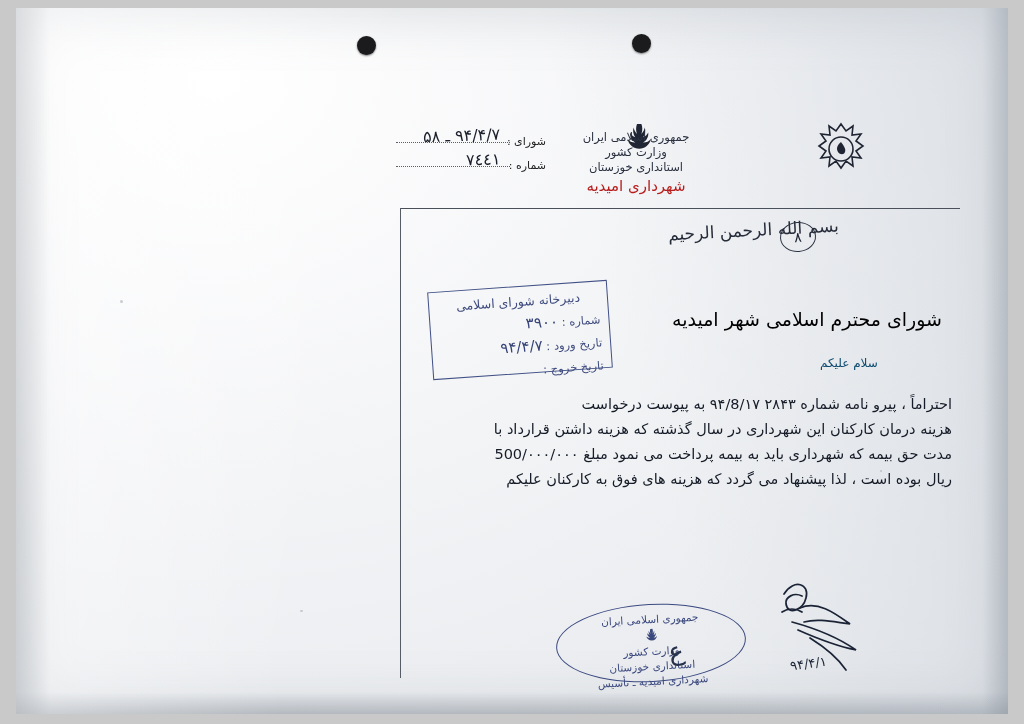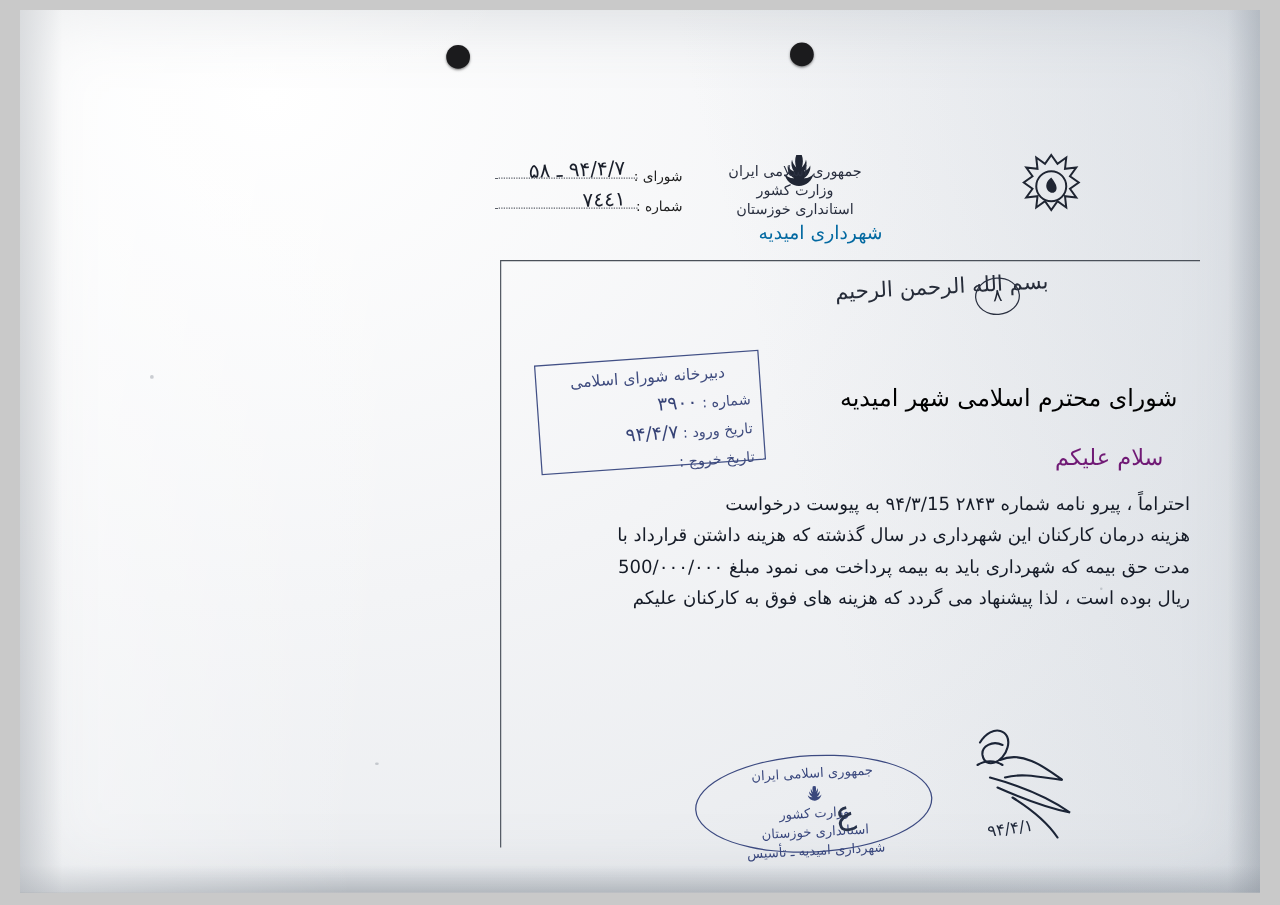--- a/index.html
+++ b/index.html
@@ -79,22 +79,21 @@
     width: 140px;
     text-align: center;
     line-height: 15px;
     font-size: 11.5px;
     color: #2a3040;
   }
   .letterhead .big {
     font-size: 15px;
     letter-spacing: 1px;
     margin-top: 4px;
-    color: #0369a1;
-    text-align: right;
+    color: #b91c1c;
   }
 
   .emblem {
     position: absolute;
     left: 620px;
     top: 122px;
     width: 34px;
     height: 34px;
     color: #202634;
   }
@@ -184,24 +183,24 @@
 
   .addressee {
     position: absolute;
     left: 672px;
     top: 308px;
     font-size: 19px;
     color: #000000;
   }
   .greeting {
     position: absolute;
-    left: 844px;
+    left: 820px;
     top: 356px;
-    font-size: 18px;
-    color: #701a75;
+    font-size: 12px;
+    color: #0c4a6e;
   }
 
   .body {
     position: absolute;
     left: 452px;
     top: 392px;
     width: 500px;
     text-align: justify;
     direction: rtl;
     font-size: 14.5px;
@@ -346,21 +345,21 @@
   <div class="vrule"></div>
 
   <div class="bismillah">بسم الله الرحمن الرحیم</div>
 
   <div class="page-num">۸</div>
 
   <div class="addressee">شورای محترم اسلامی شهر امیدیه</div>
   <div class="greeting">سلام علیکم</div>
 
   <div class="body">
-    <p>احتراماً ، پیرو نامه شماره ۲۸۴۳ ۹۴/۳/15 به پیوست درخواست</p>
+    <p>احتراماً ، پیرو نامه شماره ۲۸۴۳ ۹۴/8/۱۷ به پیوست درخواست</p>
     <p>هزینه درمان کارکنان این شهرداری در سال گذشته که هزینه داشتن قرارداد با</p>
     <p>مدت حق بیمه که شهرداری باید به بیمه پرداخت می نمود مبلغ 500/۰۰۰/۰۰۰</p>
     <p>ریال بوده است ، لذا پیشنهاد می گردد که هزینه های فوق به کارکنان علیکم</p>
   </div>
 
   <div class="stamp-rect">
     <div class="t1">دبیرخانه شورای اسلامی</div>
     <div>
       <span>شماره :</span>
       <span class="hand-n">۳۹۰۰</span>

